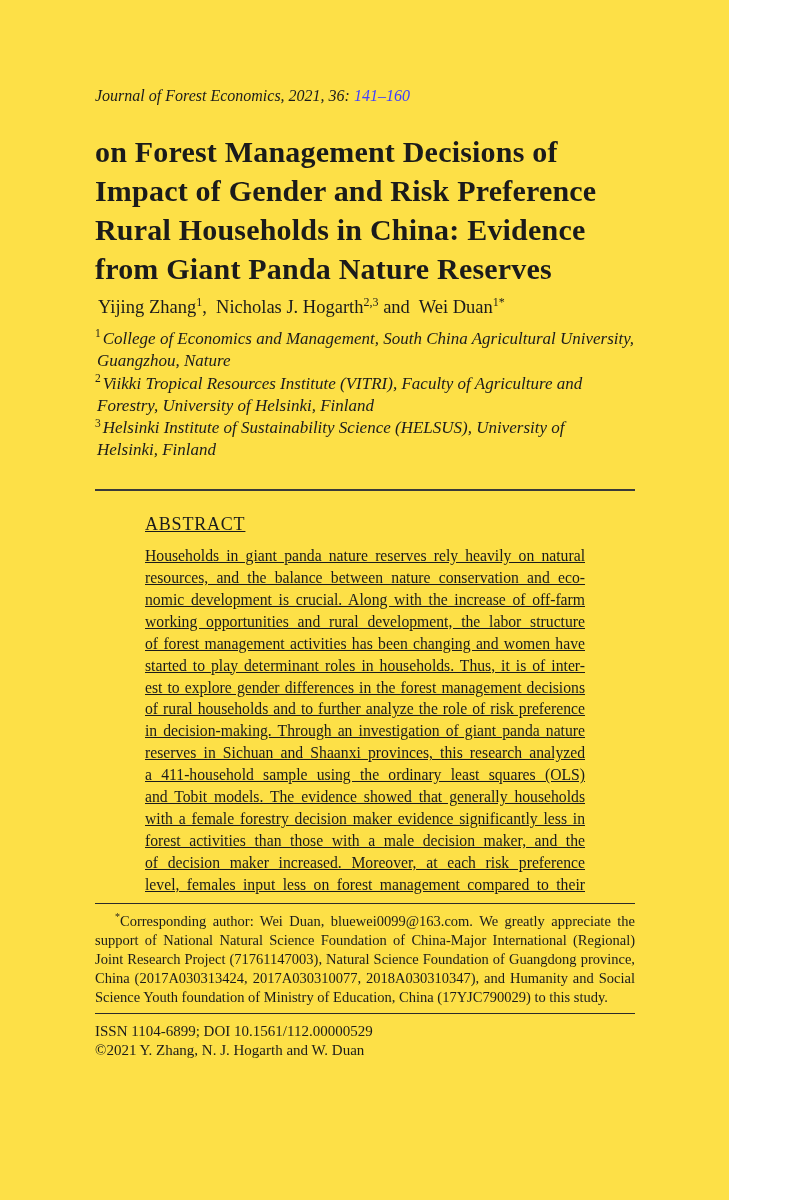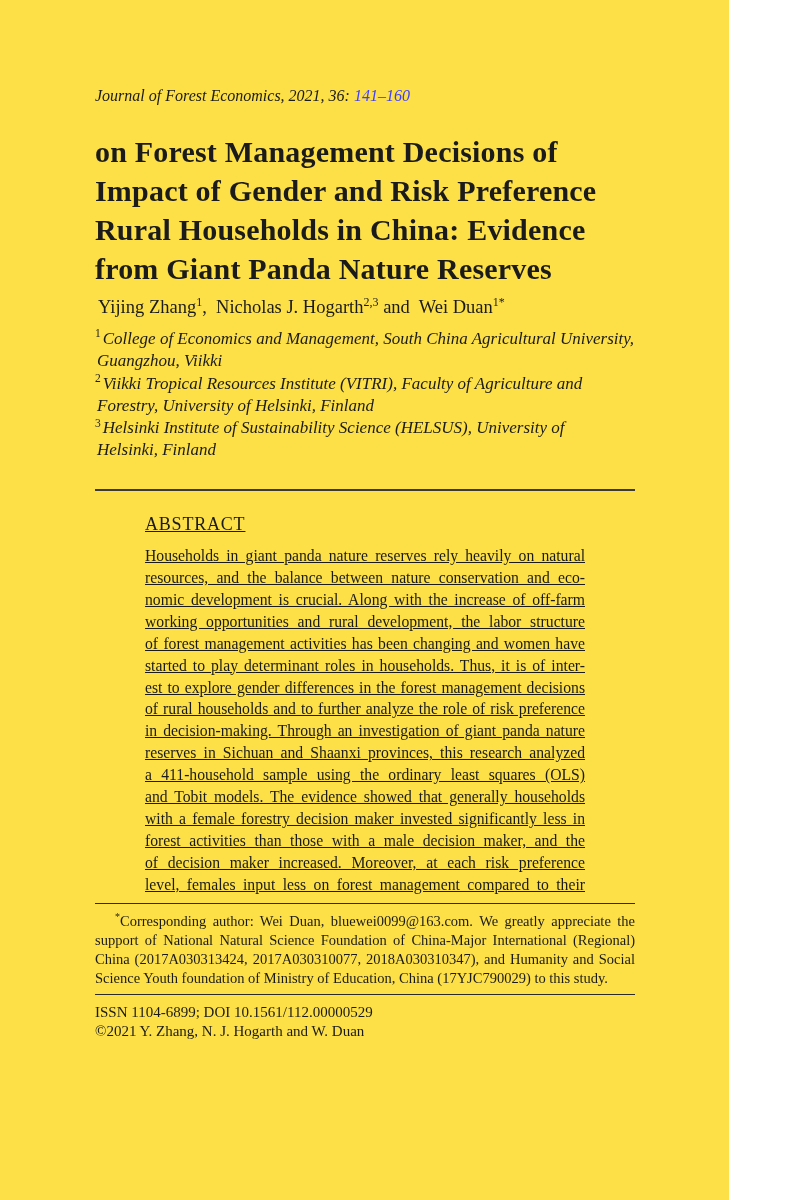--- a/index.html
+++ b/index.html
@@ -111,21 +111,21 @@
       <div>on Forest Management Decisions of</div>
       <div>Impact of Gender and Risk Preference</div>
       <div>Rural Households in China: Evidence</div>
       <div>from Giant Panda Nature Reserves</div>
     </div>
 
     <div class="authors"><span>Yijing Zhang</span><sup>1</sup><span>,  </span><span>Nicholas J. Hogarth</span><sup>2,3</sup><span> and  </span><span>Wei Duan</span><sup>1*</sup></div>
 
     <div class="affiliations">
       <div class="affil-line"><sup>1</sup><span>College of Economics and Management, South China Agricultural University,</span></div>
-      <div class="affil-line"><sup></sup><span>Guangzhou, Viikki</span></div>
+      <div class="affil-line"><sup></sup><span>Guangzhou, Nature</span></div>
       <div class="affil-line"><sup>2</sup><span>Viikki Tropical Resources Institute (VITRI), Faculty of Agriculture and</span></div>
       <div class="affil-line"><sup></sup><span>Forestry, University of Helsinki, Finland</span></div>
       <div class="affil-line"><sup>3</sup><span>Helsinki Institute of Sustainability Science (HELSUS), University of</span></div>
       <div class="affil-line"><sup></sup><span>Helsinki, Finland</span></div>
     </div>
 
     <hr class="rule-thick">
 
     <div class="abstract-block">
       <div class="abstract-heading">ABSTRACT</div>
@@ -135,32 +135,33 @@
         <div class="abs-line">nomic development is crucial. Along with the increase of off-farm</div>
         <div class="abs-line">working opportunities and rural development, the labor structure</div>
         <div class="abs-line">of forest management activities has been changing and women have</div>
         <div class="abs-line">started to play determinant roles in households. Thus, it is of inter-</div>
         <div class="abs-line">est to explore gender differences in the forest management decisions</div>
         <div class="abs-line">of rural households and to further analyze the role of risk preference</div>
         <div class="abs-line">in decision-making. Through an investigation of giant panda nature</div>
         <div class="abs-line">reserves in Sichuan and Shaanxi provinces, this research analyzed</div>
         <div class="abs-line">a 411-household sample using the ordinary least squares (OLS)</div>
         <div class="abs-line">and Tobit models. The evidence showed that generally households</div>
-        <div class="abs-line">with a female forestry decision maker invested significantly less in</div>
+        <div class="abs-line">with a female forestry decision maker evidence significantly less in</div>
         <div class="abs-line">forest activities than those with a male decision maker, and the</div>
         <div class="abs-line">of decision maker increased. Moreover, at each risk preference</div>
         <div class="abs-line">level, females input less on forest management compared to their</div>
       </div>
     </div>
 
     <hr class="footnote-rule">
 
     <div class="footnote">
       <div class="fn-line fn-first"><sup class="fn-marker">*</sup><span>Corresponding author: Wei Duan, bluewei0099@163.com. We greatly appreciate the</span></div>
       <div class="fn-line">support of National Natural Science Foundation of China-Major International (Regional)</div>
+      <div class="fn-line">Joint Research Project (71761147003), Natural Science Foundation of Guangdong province,</div>
       <div class="fn-line">China (2017A030313424, 2017A030310077, 2018A030310347), and Humanity and Social</div>
       <div class="fn-line fn-last">Science Youth foundation of Ministry of Education, China (17YJC790029) to this study.</div>
     </div>
 
     <hr class="bottom-rule">
 
     <div class="colophon">
       <div>ISSN 1104-6899; DOI 10.1561/112.00000529</div>
       <div>©2021 Y. Zhang, N. J. Hogarth and W. Duan</div>
     </div>

